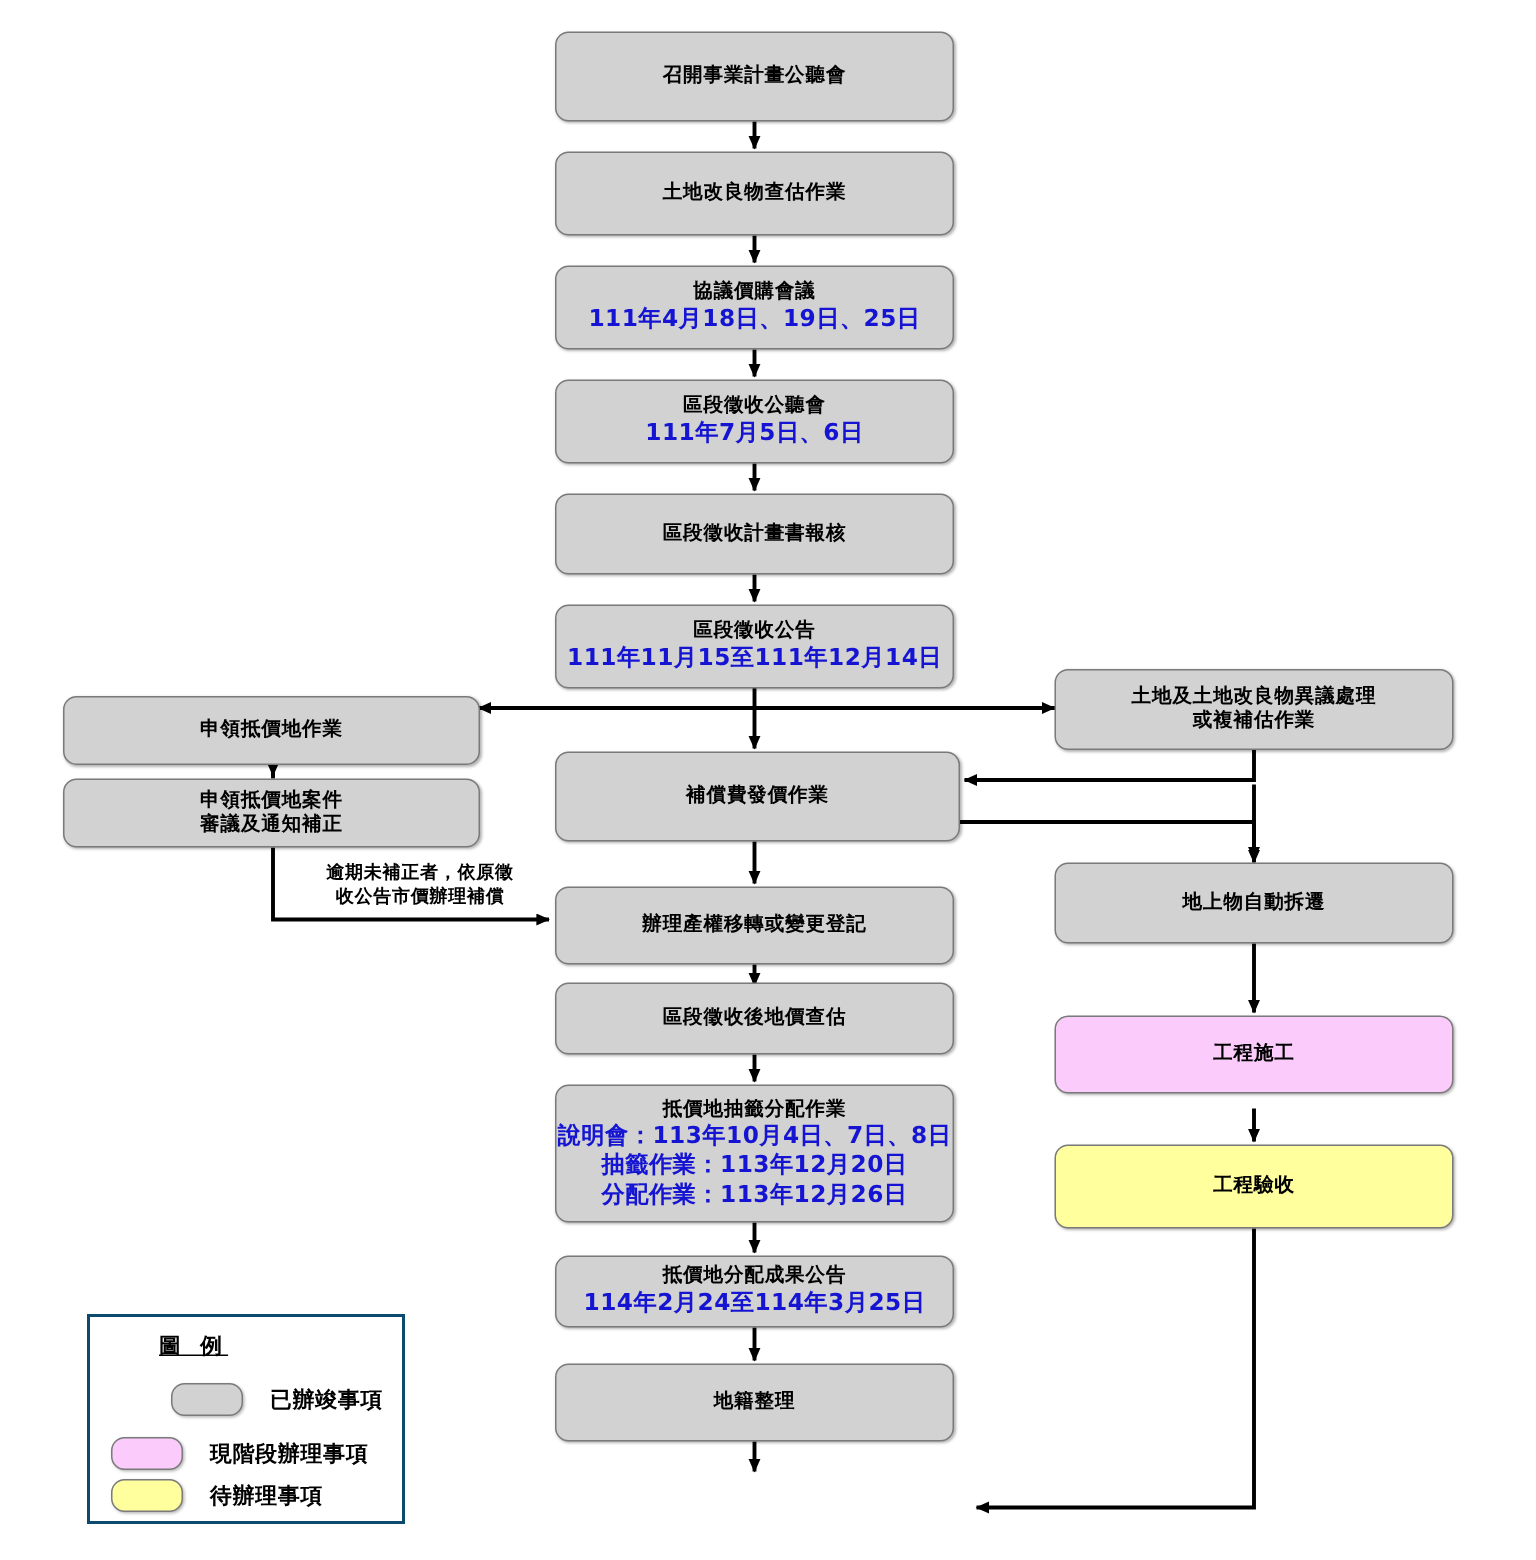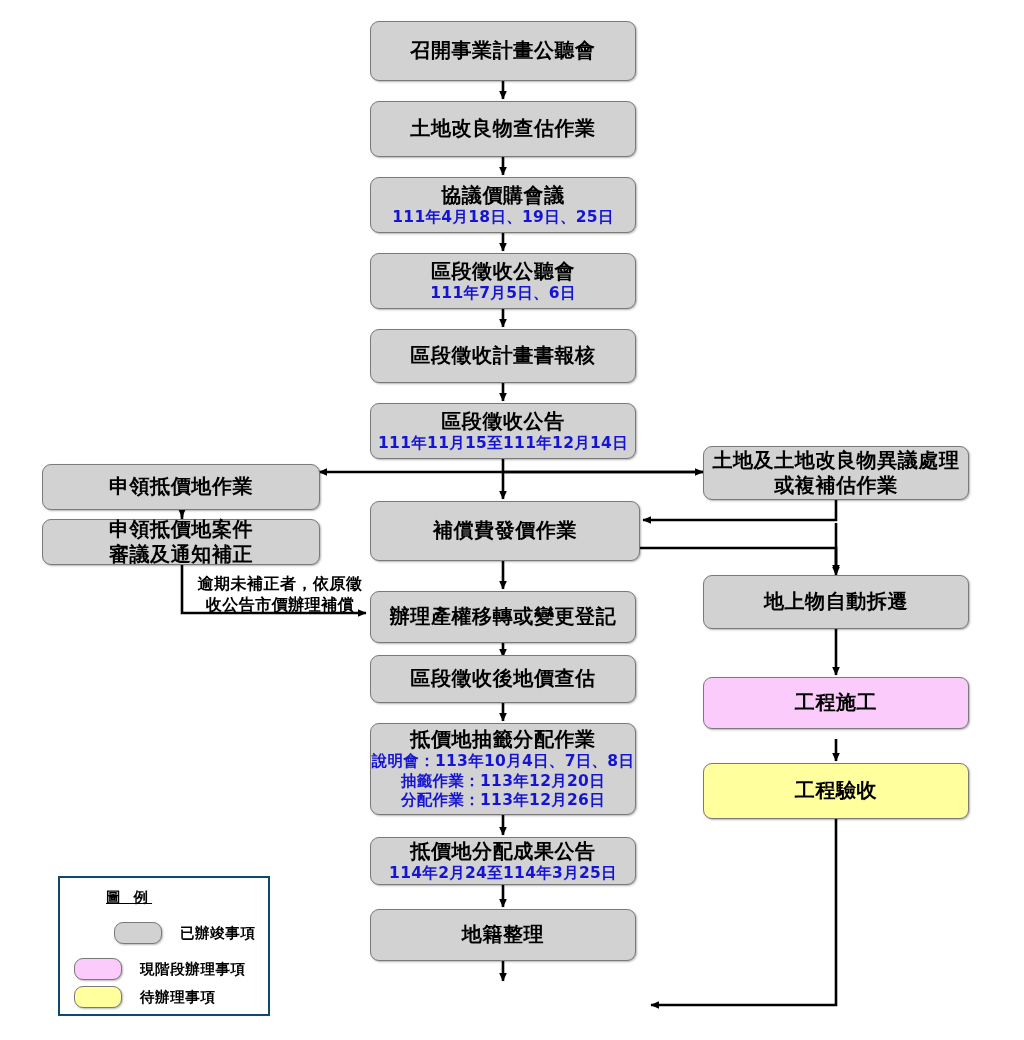--- a/index.html
+++ b/index.html
@@ -38,35 +38,35 @@
     line-height: 1.26;
     box-shadow: 1px 1px 2px rgba(0,0,0,0.30);
     z-index: 2;
   }
   .node.done    { background: #d2d2d2; }
   .node.current { background: #fbcbfb; }
   .node.todo    { background: #ffff9d; }
 
   .ttl {
     color: #000000;
-    font-size: 20px;
+    font-size: 13px;
     font-weight: 700;
     letter-spacing: 0.6px;
   }
   .sub {
     color: #1414d2;
     font-size: 15.5px;
     font-weight: 700;
     letter-spacing: 0.3px;
     white-space: nowrap;
   }
 
   .edge-label {
     position: absolute;
-    font-size: 16px;
+    font-size: 12px;
     font-weight: 700;
     color: #000000;
     line-height: 1.3;
     text-align: center;
     letter-spacing: 0.5px;
     z-index: 3;
   }
 
   #legend {
     position: absolute;

